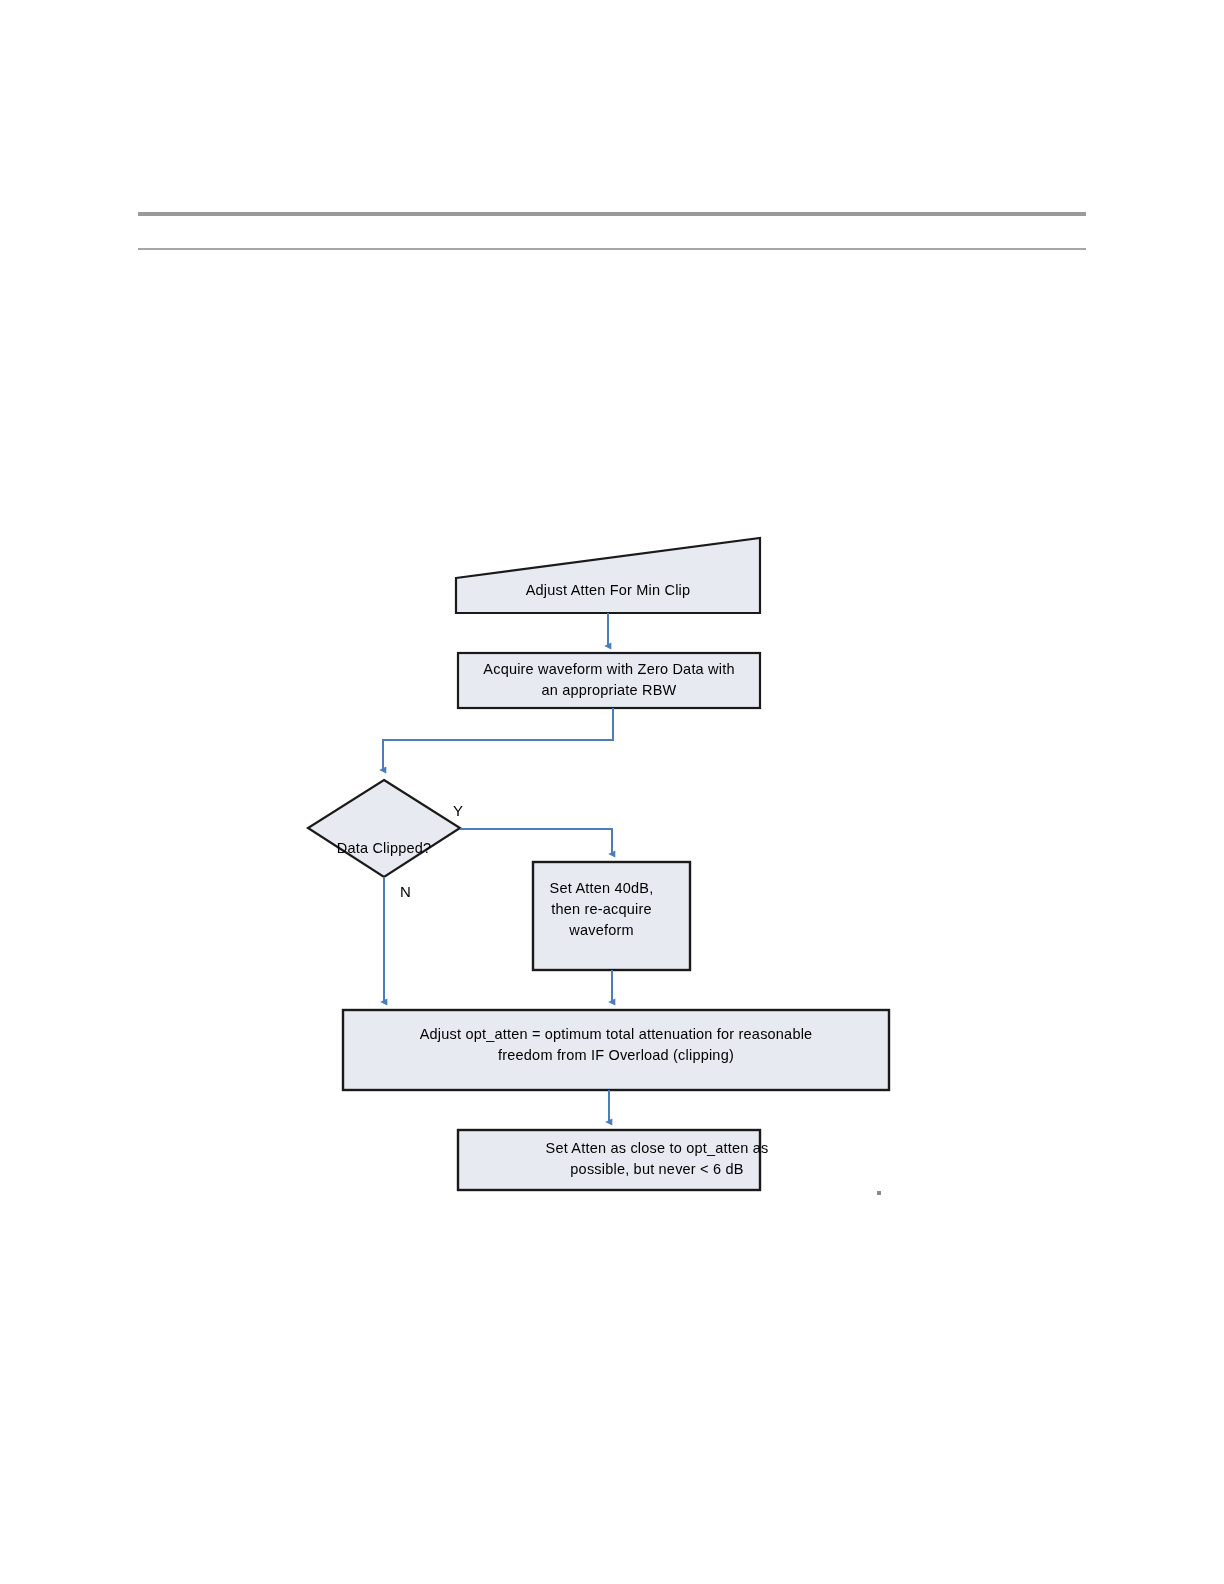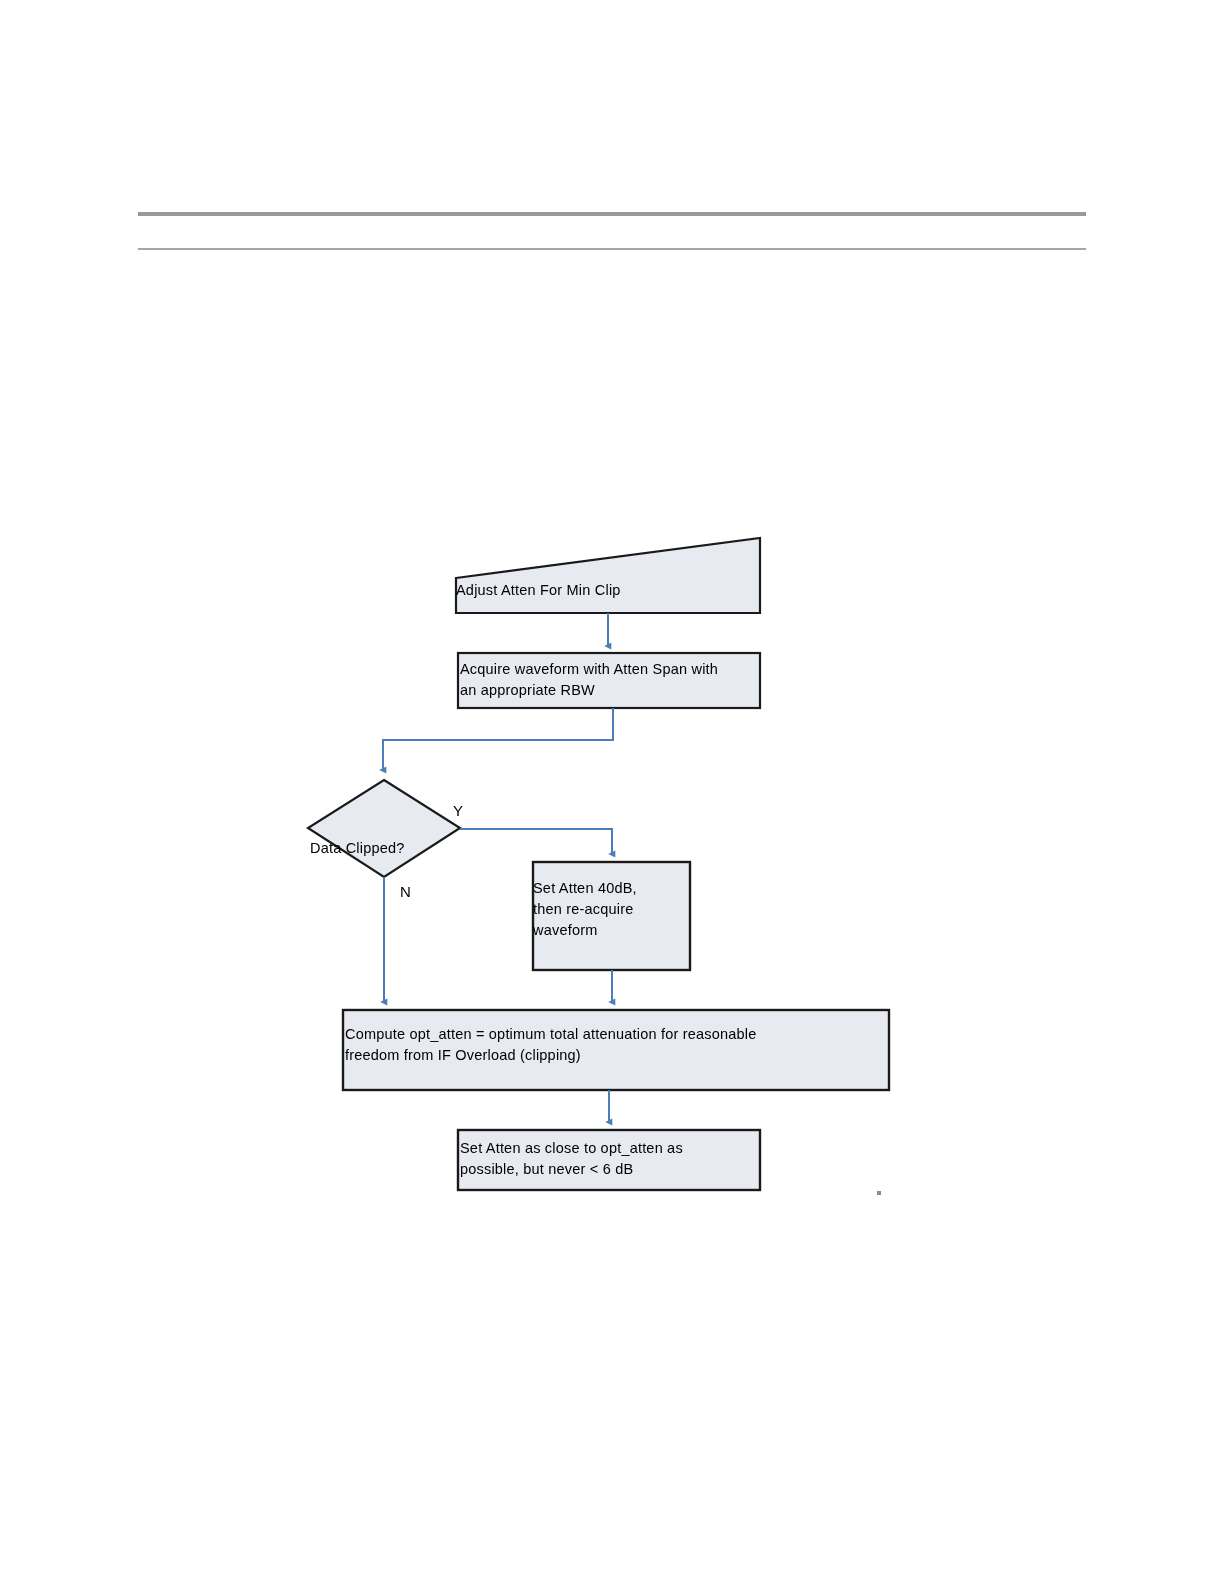--- a/index.html
+++ b/index.html
@@ -42,20 +42,21 @@
   
   #flow {
     position: absolute;
     left: 0;
     top: 0;
     width: 1224px;
     height: 1584px;
   }
   .shape-label {
     position: absolute;
+    text-align: center;
     color: #000000;
     font-family: "Liberation Sans", sans-serif;
     font-size: 14.5px;
     line-height: 21px;
     letter-spacing: 0.2px;
     white-space: pre-line;
     pointer-events: none;
   }
   .branch-label {
     position: absolute;
@@ -108,33 +109,33 @@
 
     <path d="M384,877 L384,1002" fill="none" stroke="#4a7ebb" stroke-width="2.0" marker-end="url(#arrowhead)"></path>
 
     <path d="M612,970 L612,1002" fill="none" stroke="#4a7ebb" stroke-width="2.0" marker-end="url(#arrowhead)"></path>
 
     <path d="M609,1090 L609,1122" fill="none" stroke="#4a7ebb" stroke-width="2.0" marker-end="url(#arrowhead)"></path>
   </svg>
 
   <div class="shape-label" style="left:456px; top:580px; width:304px;">Adjust Atten For Min Clip</div>
 
-  <div class="shape-label" style="left:460px; top:659px; width:298px;">Acquire waveform with Atten Span with
+  <div class="shape-label" style="left:460px; top:659px; width:298px;">Acquire waveform with Zero Data with
 an appropriate RBW</div>
 
   <div class="shape-label" style="left:310px; top:838px; width:148px;">Data Clipped?</div>
 
   <div class="shape-label" style="left:533px; top:878px; width:137px;">Set Atten 40dB,
 then re-acquire
 waveform</div>
 
-  <div class="shape-label" style="left:345px; top:1024px; width:542px;">Compute opt_atten = optimum total attenuation for reasonable
+  <div class="shape-label" style="left:345px; top:1024px; width:542px;">Adjust opt_atten = optimum total attenuation for reasonable
 freedom from IF Overload (clipping)</div>
 
-  <div class="shape-label" style="left:460px; top:1138px; width:298px;">Set Atten as close to opt_atten as
+  <div class="shape-label" style="left:460px; top:1138px; width:298px;padding-left:48px;">Set Atten as close to opt_atten as
 possible, but never &lt; 6 dB</div>
 
   <div class="branch-label" style="left:453px; top:803px;">Y</div>
 
   <div class="branch-label" style="left:400px; top:884px;">N</div>
 
   <div class="artifact-dot"></div>
 
 </div>
 

